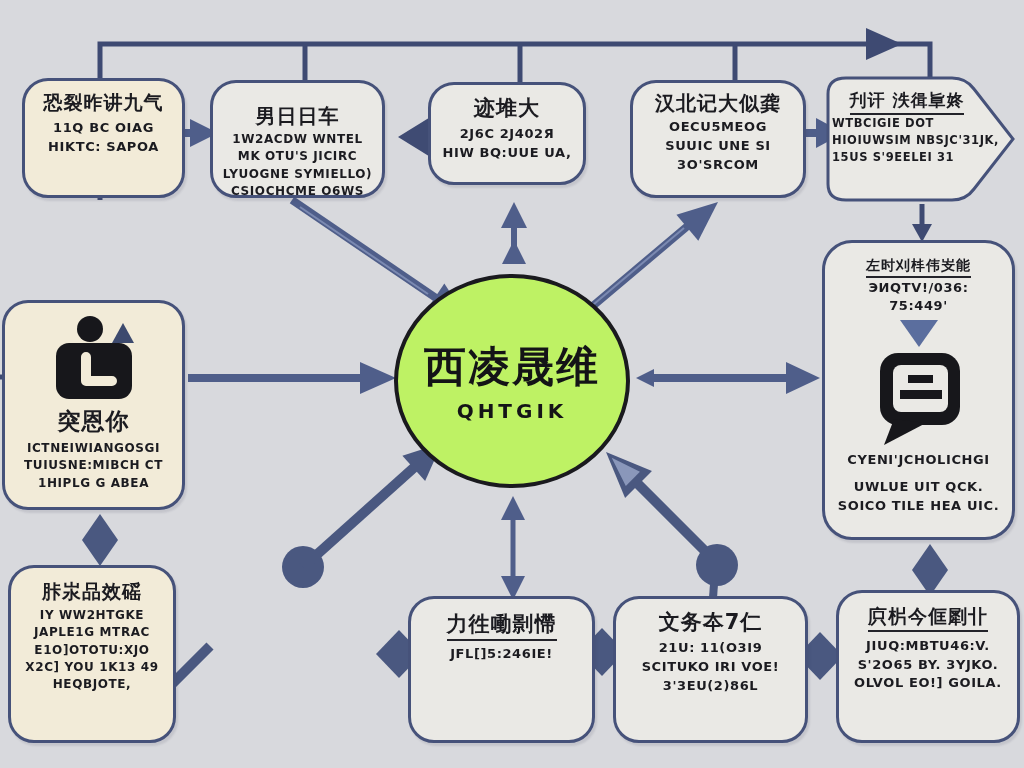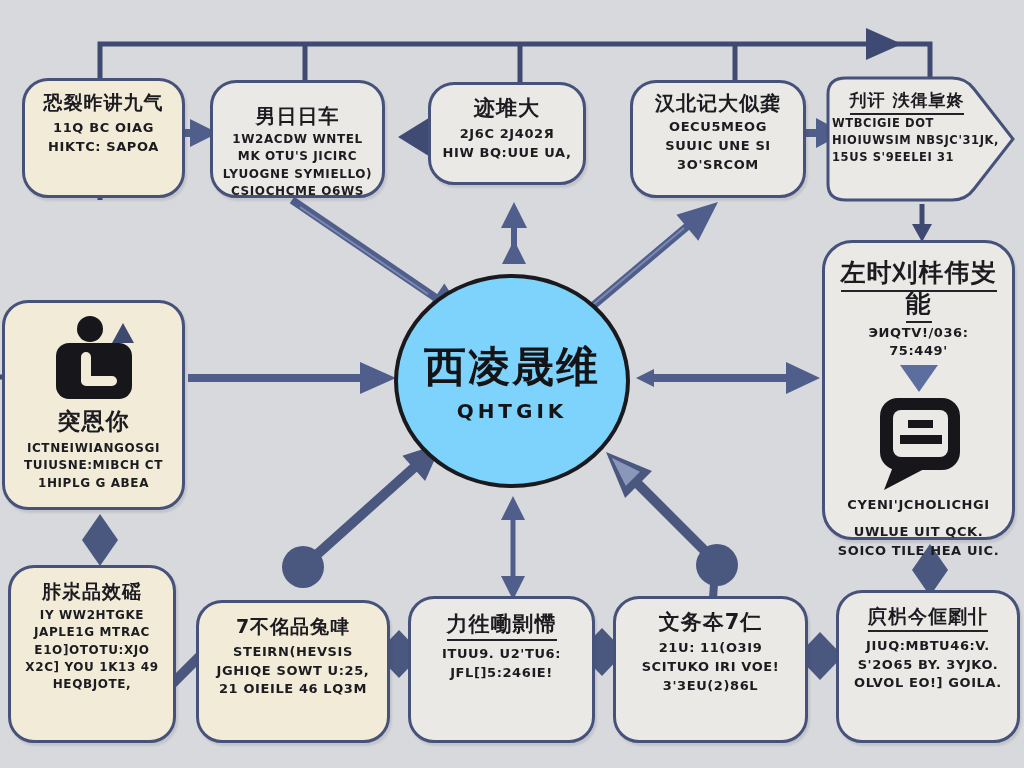--- a/index.html
+++ b/index.html
@@ -8,21 +8,21 @@
   .connectors{position:absolute;left:0;top:0;z-index:1;}
   .node{position:absolute;z-index:2;border:3px solid #46527a;border-radius:26px;box-sizing:border-box;
         text-align:center;color:#1b1b20;box-shadow:2px 3px 2px rgba(60,60,80,0.12);padding:8px 6px;}
   .cream{background:#f2ebd8;}
   .gray{background:#eae9e5;}
   .naked{border:none;background:transparent;box-shadow:none;z-index:3;}
   .title{font-weight:bold;font-size:19px;letter-spacing:1px;line-height:1.25;margin:2px 0 4px 0;}
   .title .ul{border-bottom:2px solid #23232a;padding-bottom:3px;}
   .body-line{font-size:13px;font-weight:600;letter-spacing:0.6px;line-height:1.45;white-space:nowrap;}
   .circle-node{position:absolute;z-index:2;left:394px;top:274px;width:236px;height:214px;border-radius:50%;
-        background:#7dd3fc;border:4px solid #1a1a1e;box-sizing:border-box;display:flex;flex-direction:column;
+        background:#bef264;border:4px solid #1a1a1e;box-sizing:border-box;display:flex;flex-direction:column;
         align-items:center;justify-content:center;text-align:center;}
   .circle-title{font-size:42px;font-weight:bold;letter-spacing:2px;color:#141417;}
   .circle-sub{font-size:20px;font-weight:bold;letter-spacing:4px;color:#141417;margin-top:4px;}
   .icon-wrap{display:flex;justify-content:center;}
   .down-glyph{width:0;height:0;border-left:19px solid transparent;border-right:19px solid transparent;
         border-top:27px solid #5b6e9e;margin:4px auto 2px auto;}
   .flex-col{display:flex;flex-direction:column;align-items:center;}
 </style>
 </head>
 <body>
@@ -141,21 +141,21 @@
     <div class="body-line" style="font-size:12px;">TUIUSNE:MIBCH CT</div>
     <div class="body-line" style="font-size:12px;">1HIPLG G ABEA</div>
   </div>
 
   <div class="circle-node">
     <div class="circle-title">西凌晟维</div>
     <div class="circle-sub">QHTGIK</div>
   </div>
 
   <div class="node gray flex-col" style="left:822px;top:240px;width:193px;height:300px;border-radius:30px;padding-top:12px;">
-    <div class="title" style="font-size:25px;"><span class="ul">左时刈㭋伟㞵能</span></div>
+    <div class="title" style="font-size:14px;"><span class="ul">左时刈㭋伟㞵能</span></div>
     <div class="body-line" style="font-size:13px;">ЭИQTV!/036:</div>
     <div class="body-line" style="font-size:13px;">75:449'</div>
     <div class="down-glyph"></div>
     <div class="icon-wrap">
       <svg width="90" height="100" viewBox="0 0 90 100">
         <rect x="6" y="4" width="80" height="72" rx="18" fill="#17171b"></rect>
         <rect x="19" y="16" width="55" height="47" rx="8" fill="#eae9e5"></rect>
         <rect x="34" y="26" width="25" height="8" fill="#17171b"></rect>
         <rect x="26" y="41" width="42" height="9" fill="#17171b"></rect>
         <polygon points="20,70 52,74 10,96" fill="#17171b"></polygon>
@@ -168,30 +168,23 @@
 
   <div class="node cream" style="left:8px;top:565px;width:168px;height:178px;padding-top:10px;text-align:center;">
     <div class="title" style="font-size:19px;margin-bottom:3px;">胩汖品效磘</div>
     <div class="body-line" style="font-size:12px;">IY WW2HTGKE</div>
     <div class="body-line" style="font-size:12px;">JAPLE1G MTRAC</div>
     <div class="body-line" style="font-size:12px;">E1O]OTOTU:XJO</div>
     <div class="body-line" style="font-size:12px;">X2C] YOU 1K13 49</div>
     <div class="body-line" style="font-size:12px;">HEQBJOTE,</div>
   </div>
 
-  <div class="node cream" style="left:196px;top:600px;width:194px;height:143px;padding-top:10px;">
-    <div class="title" style="font-size:19px;">7不佲品兔㖀</div>
-    <div class="body-line">STEIRN(HEVSIS</div>
-    <div class="body-line">JGHIQE SOWT U:25,</div>
-    <div class="body-line">21 OIEILE 46 LQ3M</div>
-  </div>
 
   <div class="node gray" style="left:408px;top:596px;width:187px;height:147px;padding-top:10px;">
     <div class="title" style="font-size:21px;margin-bottom:8px;"><span class="ul">力徃㗢㔀㦅</span></div>
-    <div class="body-line">ITUU9. U2'TU6:</div>
     <div class="body-line">JFL[]5:246IE!</div>
   </div>
 
   <div class="node gray" style="left:613px;top:596px;width:195px;height:147px;">
     <div class="title" style="font-size:21px;">文务夲7仁</div>
     <div class="body-line">21U: 11(O3I9</div>
     <div class="body-line">SCITUKO IRI VOE!</div>
     <div class="body-line">3'3EU(2)86L</div>
   </div>
 

